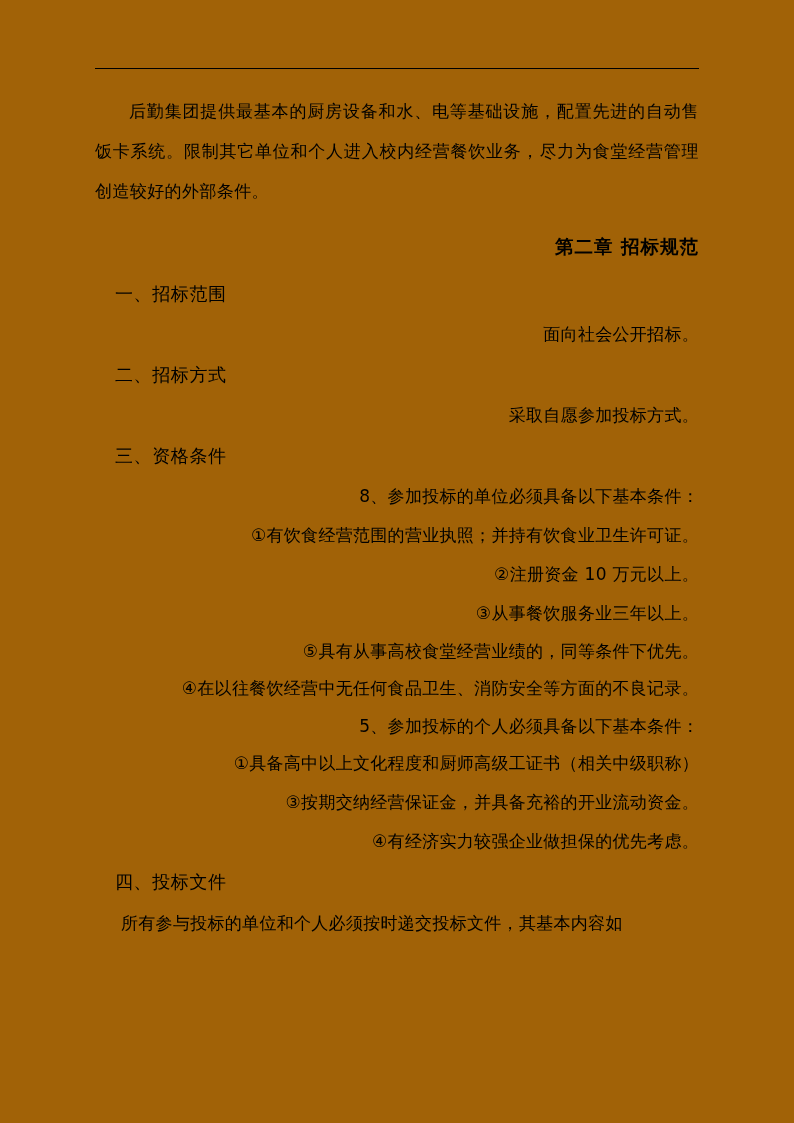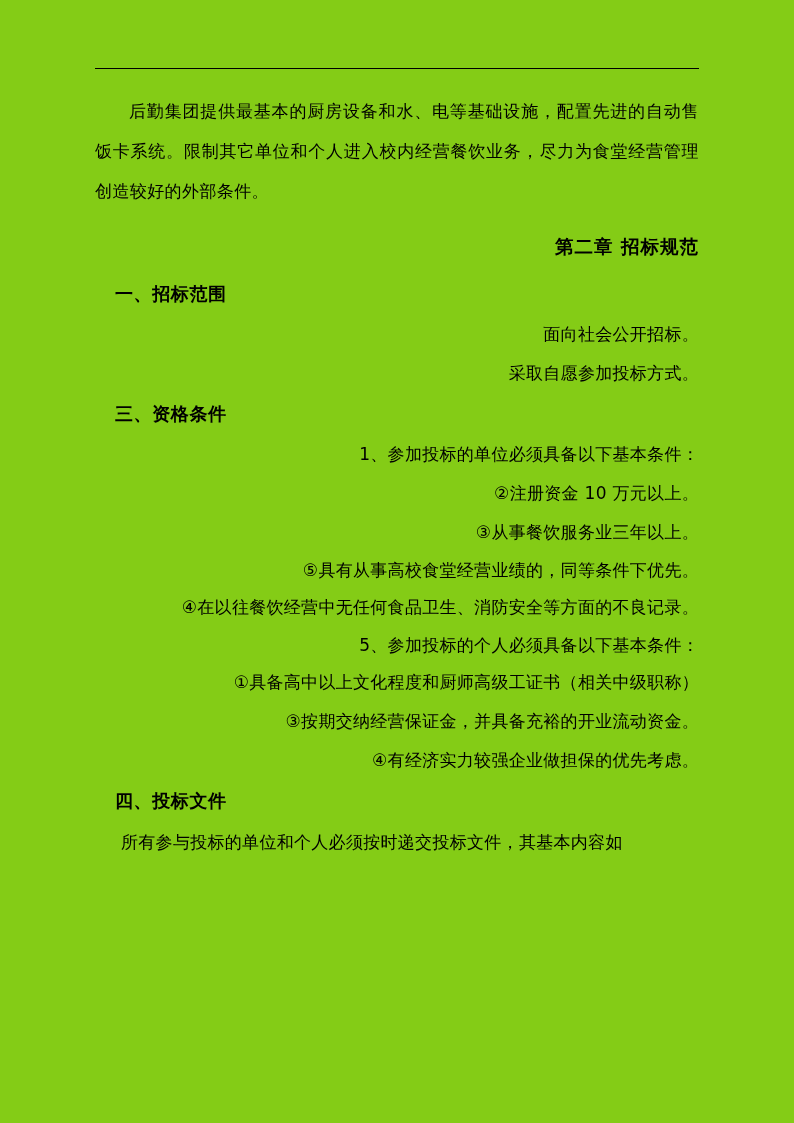--- a/index.html
+++ b/index.html
@@ -4,21 +4,21 @@
 <style>
   html, body {
     margin: 0;
     padding: 0;
     background: #ffffff;
   }
   .page {
     width: 794px;
     height: 1123px;
     position: relative;
-    background: #84cc16;
+    background: #a16207;
     font-family: "DejaVu Sans", "Liberation Sans", sans-serif;
     color: #000000;
     box-sizing: border-box;
     overflow: hidden;
   }
   .content {
     position: absolute;
     left: 95px;
     top: 68px;
     width: 604px;
@@ -46,21 +46,21 @@
     font-size: 18.5px;
     font-weight: bold;
     text-align: right;
     line-height: 44px;
     letter-spacing: 1px;
     margin-top: 14px;
     margin-bottom: 4px;
   }
   .section-head {
     font-size: 18px;
-    font-weight: bold;
+    font-weight: normal;
     line-height: 42px;
     letter-spacing: 0.6px;
     text-indent: 20px;
   }
   .list-line {
     font-size: 17px;
     line-height: 39px;
     letter-spacing: 0.3px;
     text-indent: 18px;
     text-align: right;
@@ -83,24 +83,26 @@
 
     <div class="top-rule"></div>
 
     <p class="body-para indent">后勤集团提供最基本的厨房设备和水、电等基础设施，配置先进的自动售饭卡系统。限制其它单位和个人进入校内经营餐饮业务，尽力为食堂经营管理创造较好的外部条件。</p>
 
     <p class="chapter-title">第二章 招标规范</p>
 
     <p class="section-head">一、招标范围</p>
     <p class="list-line">面向社会公开招标。</p>
 
+    <p class="section-head">二、招标方式</p>
     <p class="list-line">采取自愿参加投标方式。</p>
 
     <p class="section-head">三、资格条件</p>
-    <p class="list-line">1、参加投标的单位必须具备以下基本条件：</p>
+    <p class="list-line">8、参加投标的单位必须具备以下基本条件：</p>
+    <p class="list-line">①有饮食经营范围的营业执照；并持有饮食业卫生许可证。</p>
     <p class="list-line">②注册资金 10 万元以上。</p>
     <p class="list-line">③从事餐饮服务业三年以上。</p>
     <p class="list-line tight">⑤具有从事高校食堂经营业绩的，同等条件下优先。</p>
     <p class="list-line">④在以往餐饮经营中无任何食品卫生、消防安全等方面的不良记录。</p>
     <p class="list-line tight">5、参加投标的个人必须具备以下基本条件：</p>
     <p class="list-line">①具备高中以上文化程度和厨师高级工证书（相关中级职称）</p>
     <p class="list-line">③按期交纳经营保证金，并具备充裕的开业流动资金。</p>
     <p class="list-line">④有经济实力较强企业做担保的优先考虑。</p>
 
     <p class="section-head">四、投标文件</p>

